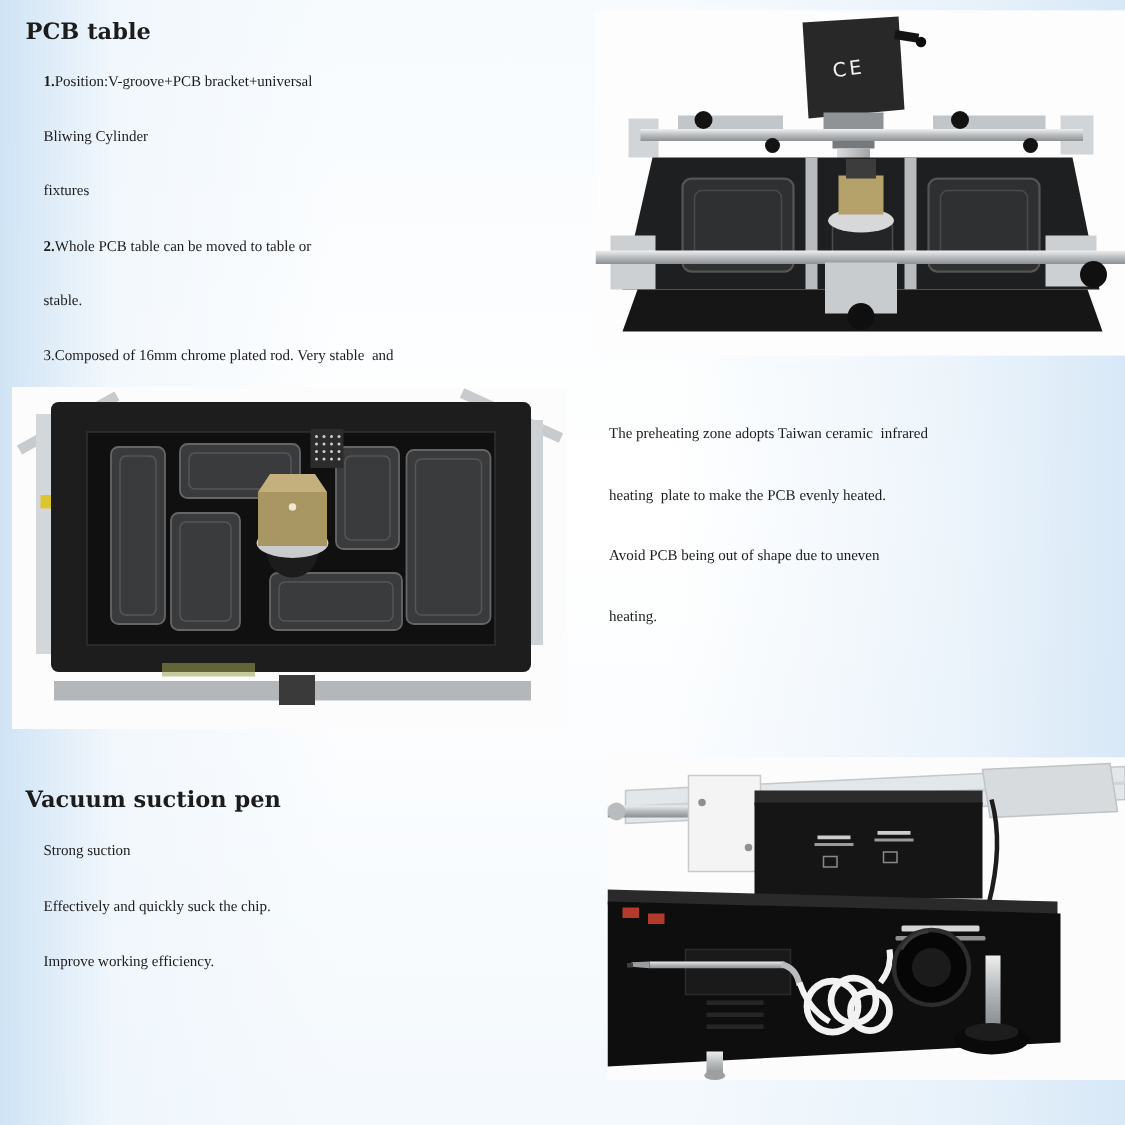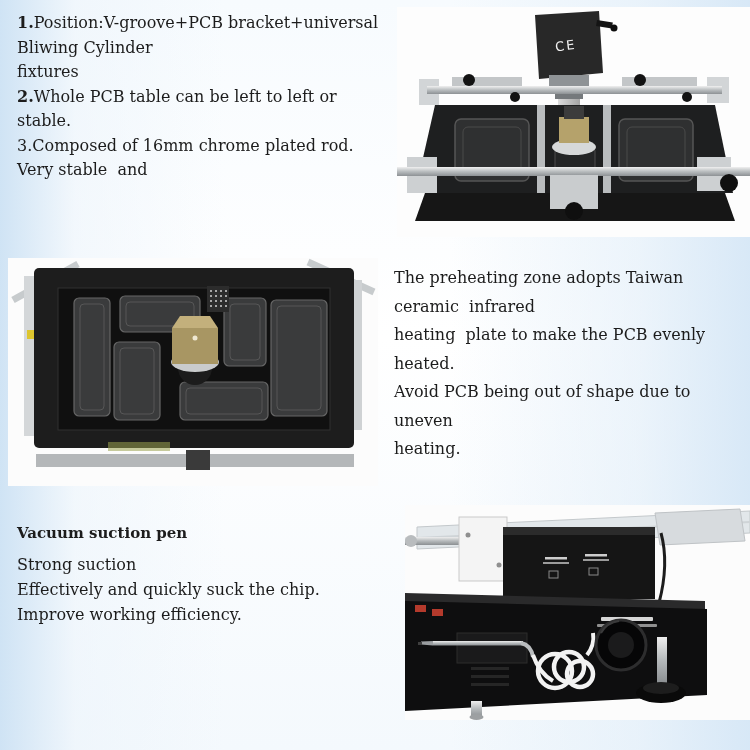--- a/index.html
+++ b/index.html
@@ -5,43 +5,44 @@
   html,body{margin:0;padding:0;background:#fff;}
   .page{
     position:relative;width:750px;height:750px;overflow:hidden;
     font-family:"DejaVu Serif","Liberation Serif",serif;color:#1c1c1c;
     background:
       linear-gradient(to right, rgba(205,226,244,.95) 0%, rgba(236,244,251,.6) 10%, rgba(255,255,255,0) 30%, rgba(255,255,255,0) 60%, rgba(222,236,248,.55) 85%, rgba(212,230,246,.9) 100%),
       linear-gradient(to bottom,#f7fbfe 0%,#ffffff 45%,#f4f9fd 100%);
   }
   .text-block{position:absolute;}
   .text-block h3{margin:0 0 9px 0;font-size:15px;font-weight:bold;line-height:20px;}
-  .text-block p{margin:0;font-size:16px;line-height:24.5px;white-space:pre-wrap;}
+  .text-block p{margin:12px;font-size:10px;line-height:24.5px;white-space:pre-wrap;font-family:Liberation Serif, serif;}
   .text-block p b{font-weight:bold;}
   #tb-pcb{left:17px;top:11px;width:372px;}
   #tb-preheat{left:394px;top:264px;width:350px;}
   #tb-preheat p{line-height:28.5px;}
   #tb-vacuum{left:17px;top:523px;width:365px;}
   #tb-vacuum p{line-height:25px;}
   .photo{position:absolute;margin:0;padding:0;background:#fdfdfd;}
   #ph-pcb{left:397px;top:7px;width:353px;height:230px;}
   #ph-preheat{left:8px;top:258px;width:370px;height:228px;}
   #ph-vacuum{left:405px;top:505px;width:345px;height:215px;}
   .photo svg{display:block;width:100%;height:100%;}
 </style>
 </head>
 <body>
 
 <div class="page">
 
   <section class="text-block" id="tb-pcb">
+    <h3>PCB table</h3>
     <p><b>1.</b><span>Position:V-groove+PCB bracket+universal</span></p>
     <p><b></b><span>Bliwing Cylinder</span></p>
     <p><b></b><span>fixtures</span></p>
-    <p><b>2.</b><span>Whole PCB table can be left to left or</span></p>
+    <p><b>2.</b><span>Whole PCB table can be moved to table or</span></p>
     <p><b></b><span>stable.</span></p>
     <p><b></b><span>3.Composed of 16mm chrome plated rod. Very stable  and</span></p>
   </section>
 
   <figure class="photo" id="ph-pcb">
     <svg viewBox="0 0 353 230">
       <defs>
         <linearGradient id="chrome" x1="0" y1="0" x2="0" y2="1">
           <stop offset="0" stop-color="#f0f0f0"></stop>
             <stop offset="0.5" stop-color="#b9bdbf"></stop>

